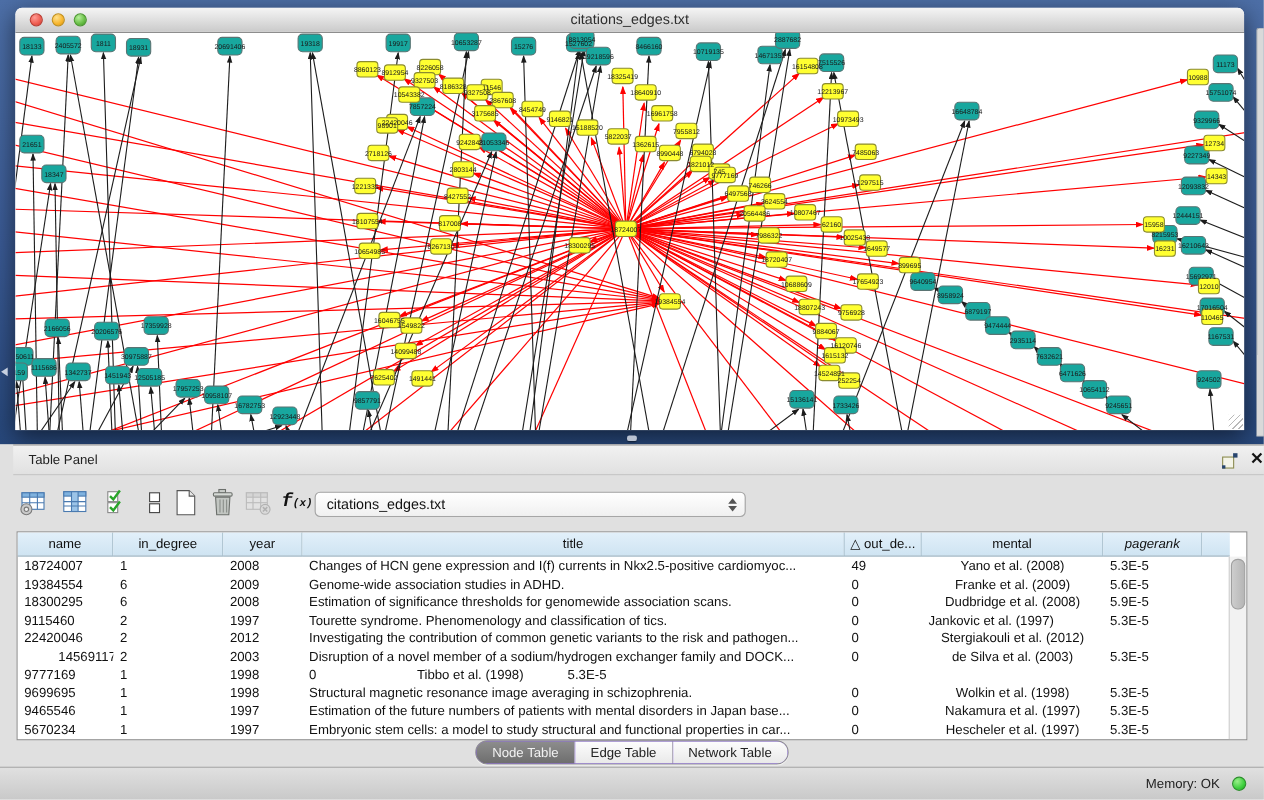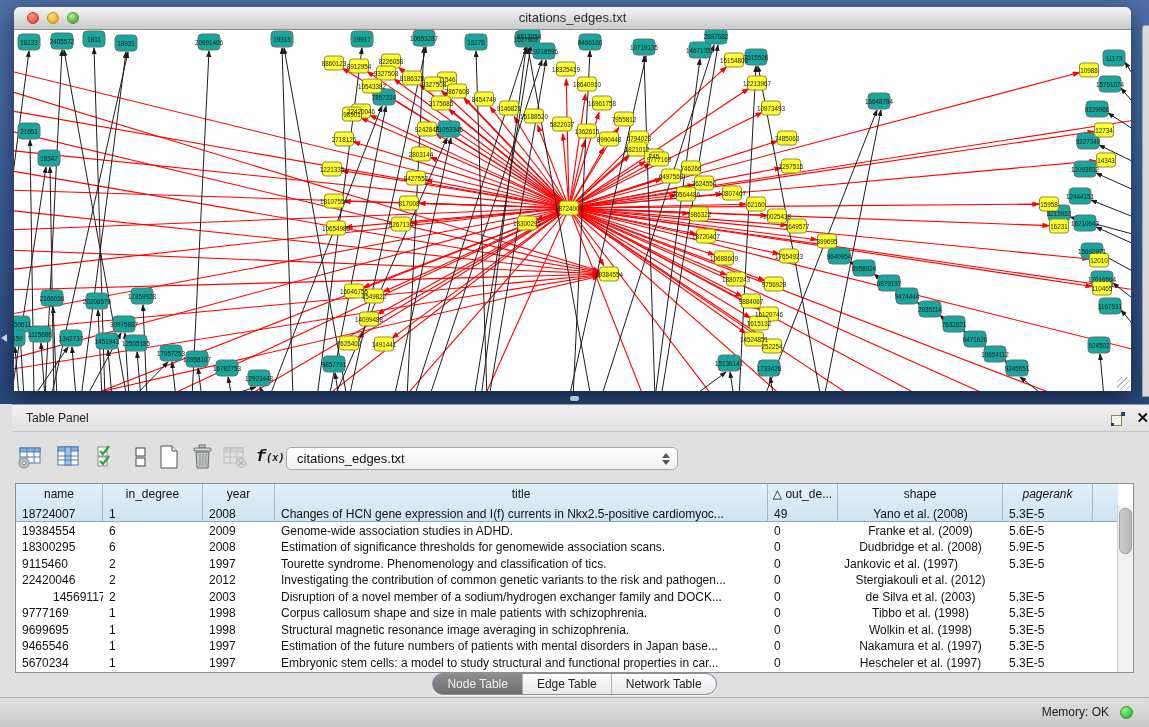--- a/index.html
+++ b/index.html
@@ -44,21 +44,21 @@
     border:1px solid #a6a6a6;border-radius:5px;box-sizing:border-box;cursor:pointer;}
   #combo-text{position:absolute;left:10px;top:0;line-height:21px;font-size:13px;color:#111;}
   #combo-stepper{position:absolute;right:7px;top:4px;width:9px;height:14px;}
   #combo-stepper .up{position:absolute;left:1px;top:1px;width:0;height:0;
     border-left:4px solid transparent;border-right:4px solid transparent;border-bottom:5px solid #555;}
   #combo-stepper .dn{position:absolute;left:1px;bottom:1px;width:0;height:0;
     border-left:4px solid transparent;border-right:4px solid transparent;border-top:5px solid #555;}
   #table-wrap{position:absolute;left:15px;top:79px;width:1119px;height:190px;background:#fff;
     border:1px solid #8e8e8e;box-sizing:border-box;overflow:hidden;}
   #thead{display:flex;height:22px;}
-  .th{box-sizing:border-box;height:38px;line-height:21px;font-size:12px;color:#111;text-align:center;
+  .th{box-sizing:border-box;height:22px;line-height:21px;font-size:12px;color:#111;text-align:center;
       background:linear-gradient(180deg,#e2f0fa,#cfe4f2);border-right:1px solid #9fb9c9;border-bottom:1px solid #8fa9b9;
       overflow:hidden;white-space:nowrap;cursor:pointer;}
   .th:last-child{border-right:none;}
   #tbody{position:absolute;left:0;top:22px;right:15px;bottom:0;overflow:hidden;}
   .tr{display:flex;height:16.5px;}
   .td{box-sizing:border-box;font-size:12px;line-height:16.5px;color:#111;padding:0 6px;
       overflow:hidden;white-space:nowrap;}
   #vscroll{position:absolute;right:0;top:22px;bottom:0;width:15px;background:#f2f2f2;border-left:1px solid #cfcfcf;}
   #vthumb{position:absolute;left:1px;top:2px;width:11px;height:44px;border-radius:6px;
     background:linear-gradient(90deg,#cdcdcd,#b6b6b6);border:1px solid #9f9f9f;cursor:pointer;}
@@ -672,21 +672,21 @@
       </div>
     </div>
 
     <div id="table-wrap">
       <div id="thead">
           <div class="th" style="width: 87px;">name</div>
           <div class="th" style="width: 100px;">in_degree</div>
           <div class="th" style="width: 72px;">year</div>
           <div class="th" style="width: 493px;">title</div>
           <div class="th" style="width: 70px;">△ out_de...</div>
-          <div class="th" style="width: 165px;">shape</div>
+          <div class="th" style="width: 165px;">mental</div>
           <div class="th" style="width: 90px; font-style: italic;">pagerank</div>
           <div class="th" style="width: 25px;"></div>
         </div>
       <div id="tbody">
           <div class="tr">
             <div class="td" style="width: 87px; text-align: left;">18724007</div>
             <div class="td" style="width: 100px; text-align: left;">1</div>
             <div class="td" style="width: 72px; text-align: left;">2008</div>
             <div class="td" style="width: 493px; text-align: left;">Changes of HCN gene expression and I(f) currents in Nkx2.5-positive cardiomyoc...</div>
             <div class="td" style="width: 70px; text-align: left;">49</div>
@@ -741,21 +741,20 @@
             <div class="td" style="width: 493px; text-align: left;">Disruption of a novel member of a sodium/hydrogen exchanger family and DOCK...</div>
             <div class="td" style="width: 70px; text-align: left;">0</div>
             <div class="td" style="width: 165px; text-align: center;">de Silva et al. (2003)</div>
             <div class="td" style="width: 90px; text-align: left;">5.3E-5</div>
             <div class="td" style="width: 25px; text-align: left;"></div>
           </div>
           <div class="tr">
             <div class="td" style="width: 87px; text-align: left;">9777169</div>
             <div class="td" style="width: 100px; text-align: left;">1</div>
             <div class="td" style="width: 72px; text-align: left;">1998</div>
-            <div class="td" style="width: 493px; text-align: left;">Corpus callosum shape and size in male patients with schizophrenia.</div>
             <div class="td" style="width: 70px; text-align: left;">0</div>
             <div class="td" style="width: 165px; text-align: center;">Tibbo et al. (1998)</div>
             <div class="td" style="width: 90px; text-align: left;">5.3E-5</div>
             <div class="td" style="width: 25px; text-align: left;"></div>
           </div>
           <div class="tr">
             <div class="td" style="width: 87px; text-align: left;">9699695</div>
             <div class="td" style="width: 100px; text-align: left;">1</div>
             <div class="td" style="width: 72px; text-align: left;">1998</div>
             <div class="td" style="width: 493px; text-align: left;">Structural magnetic resonance image averaging in schizophrenia.</div>

